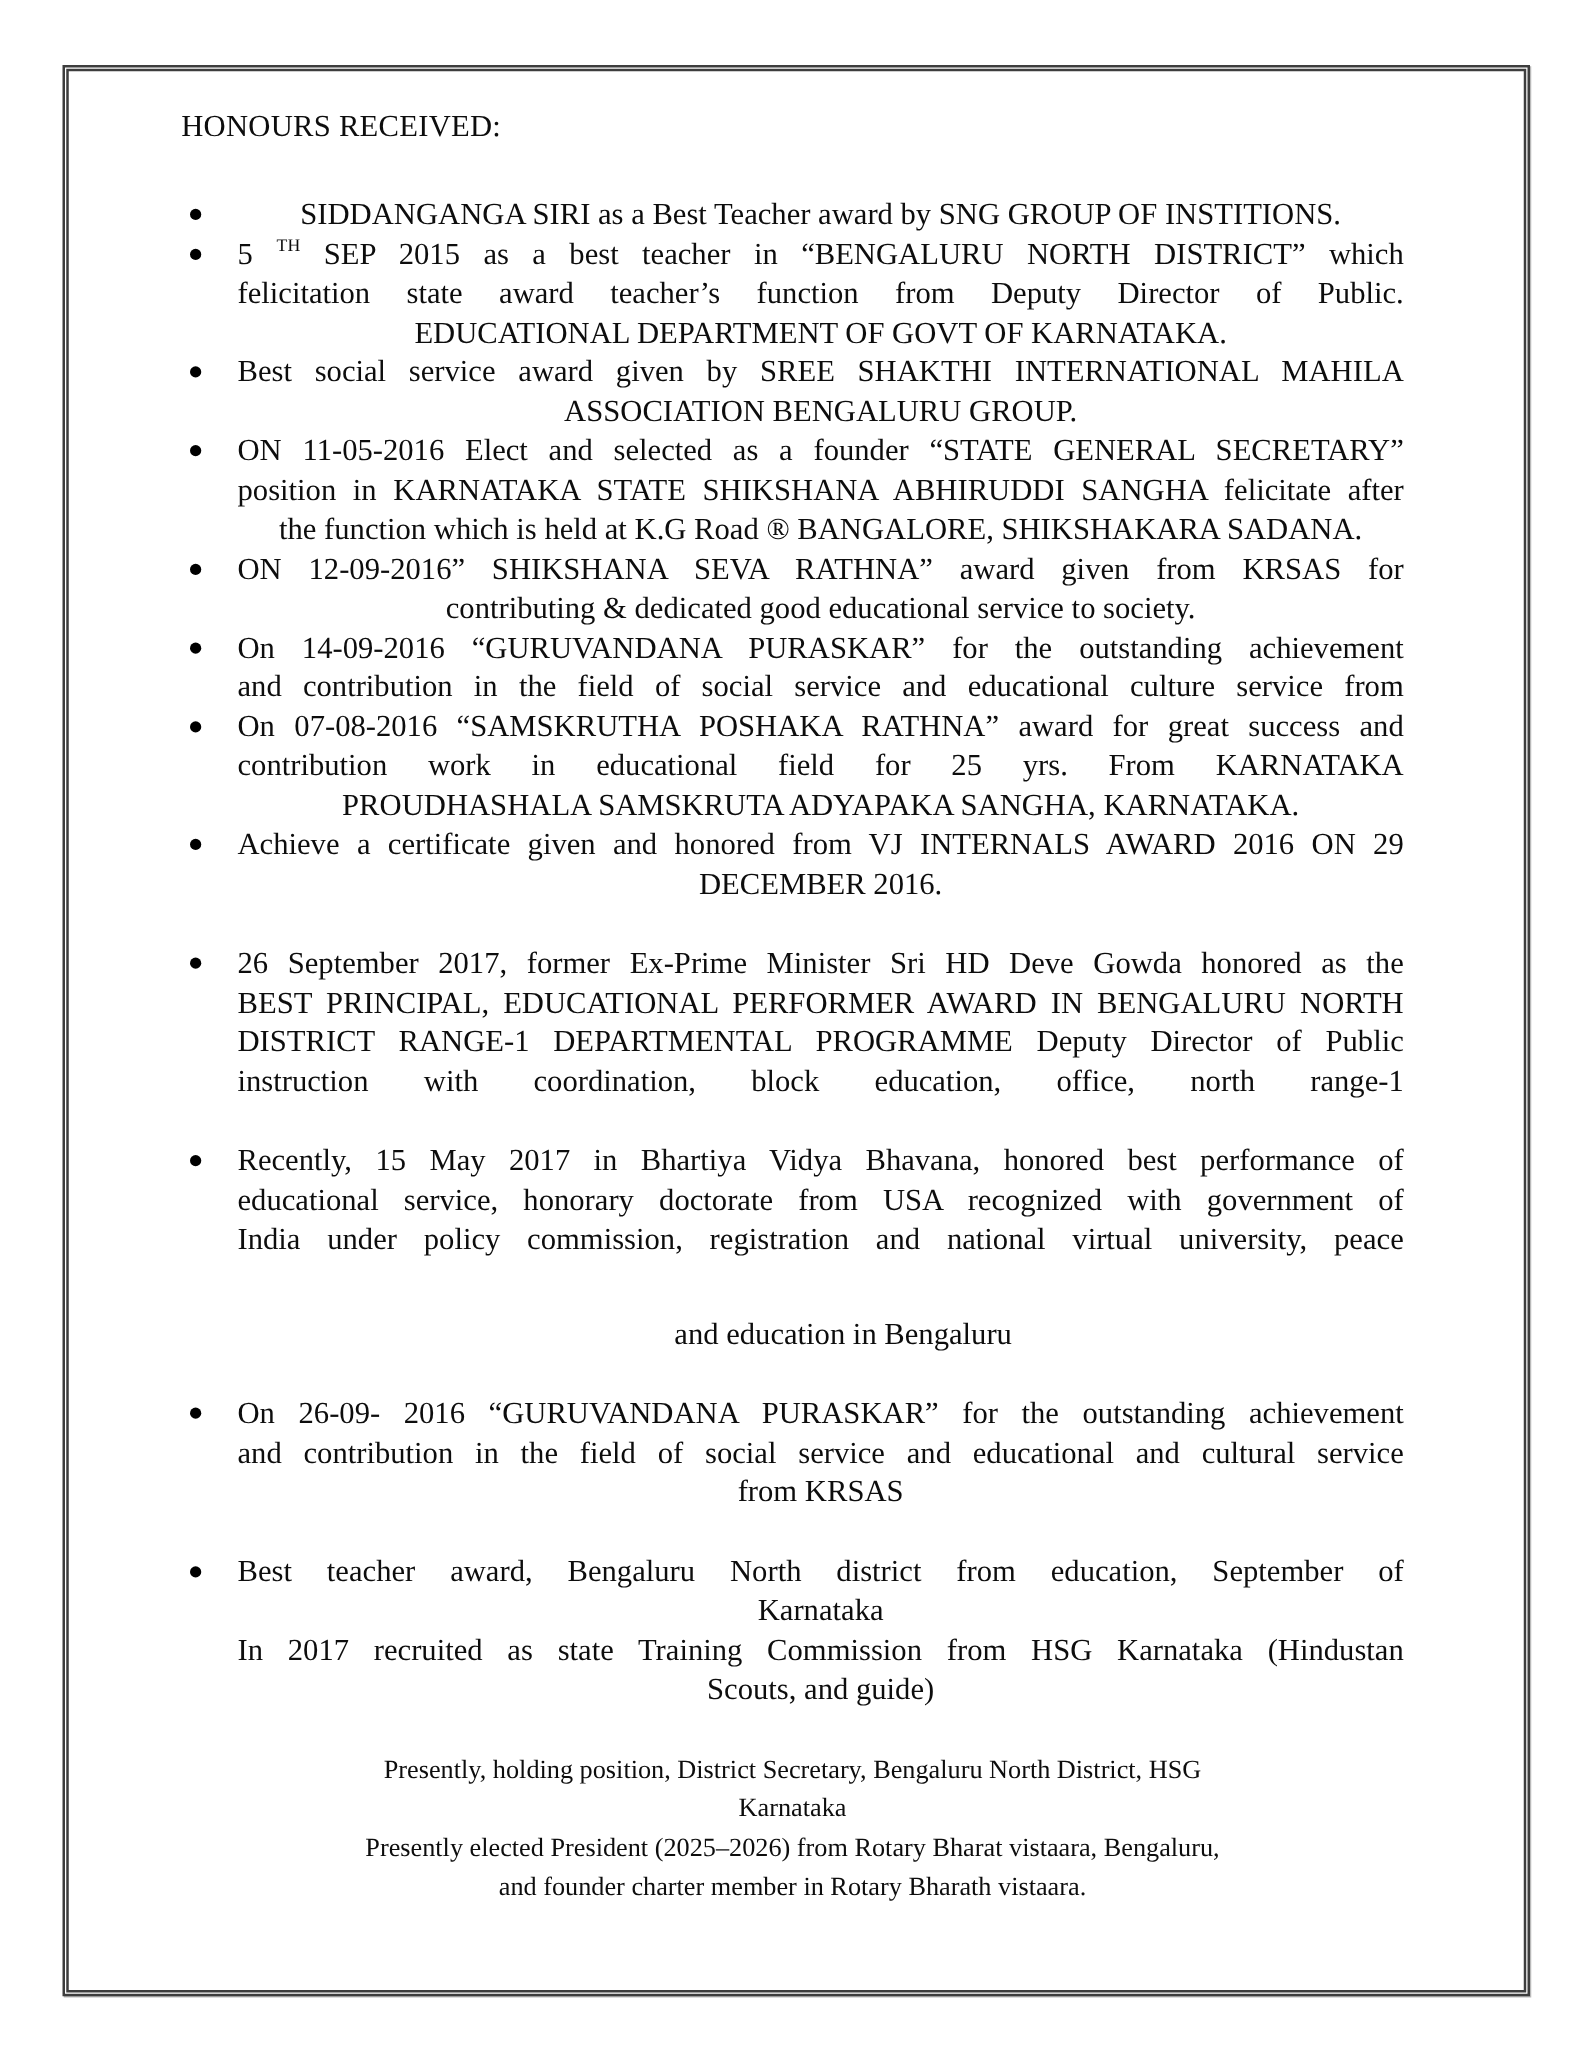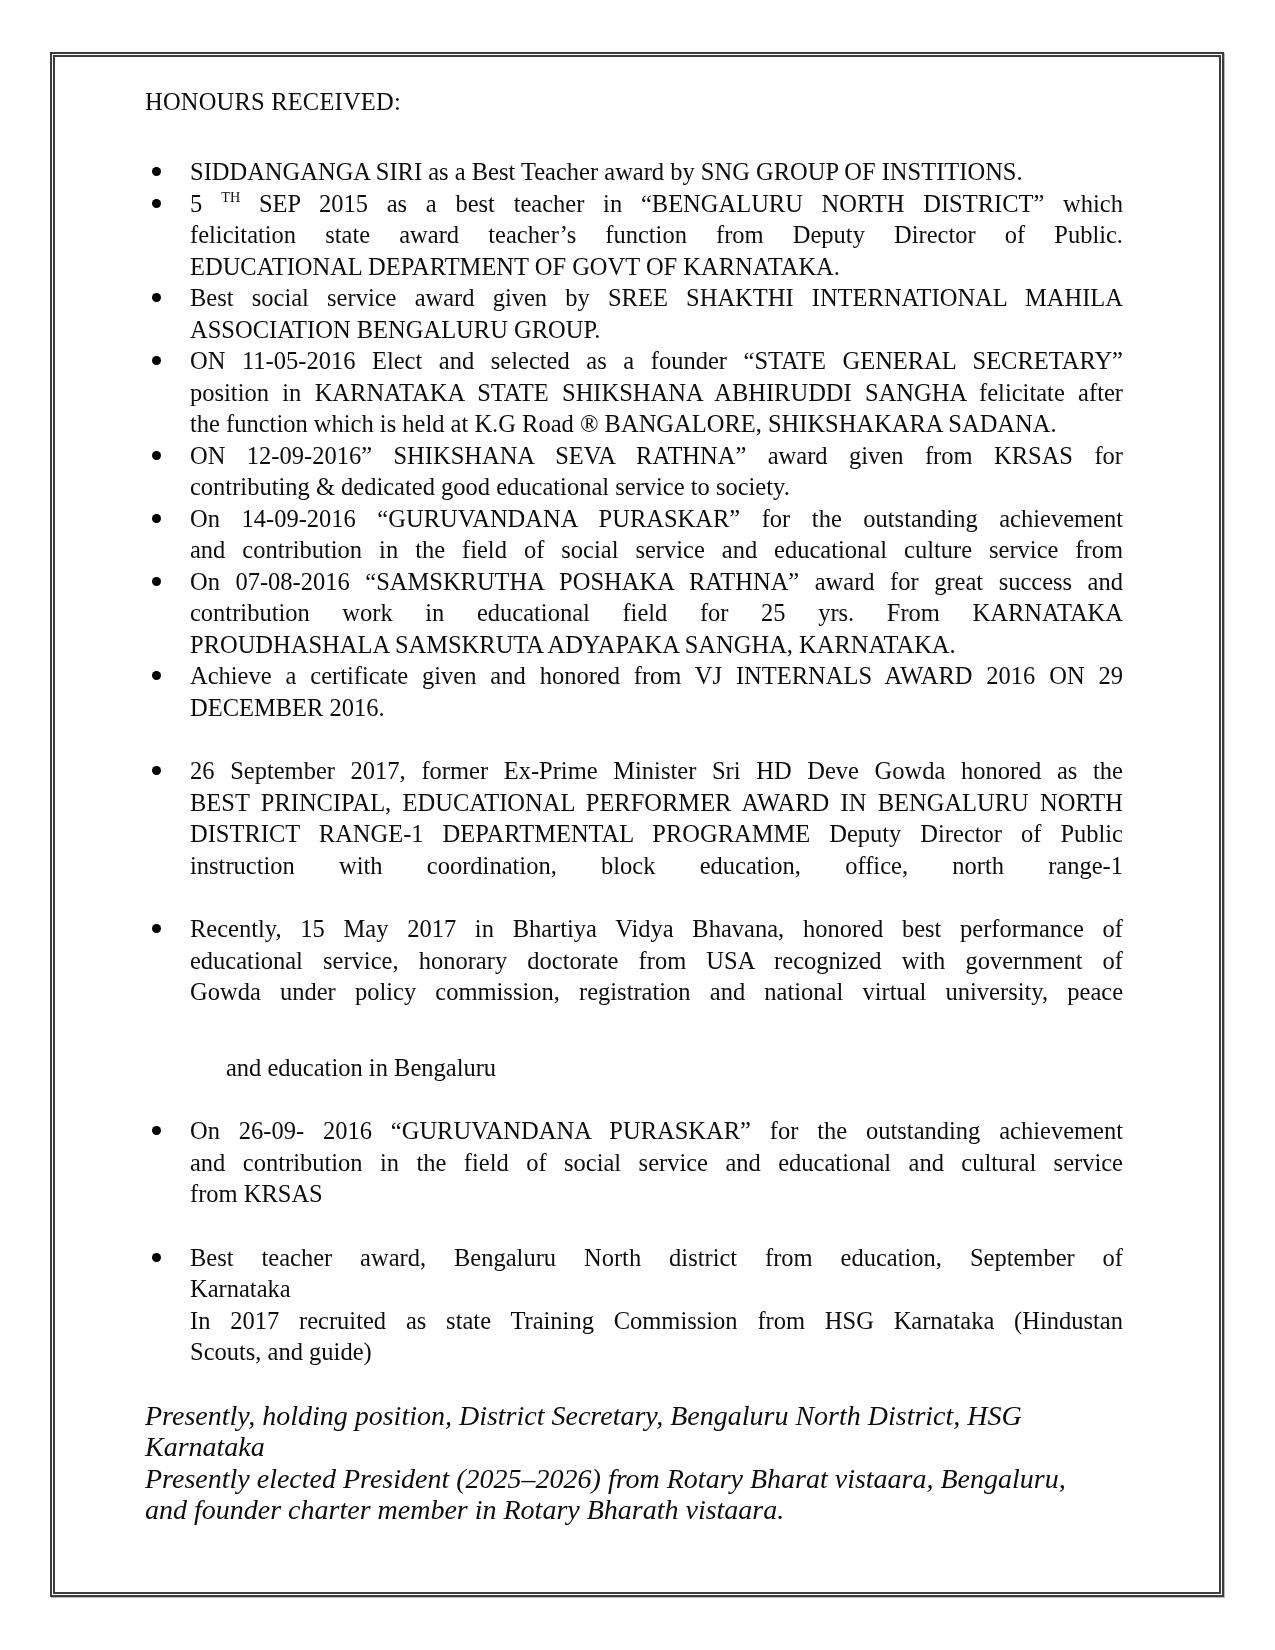--- a/index.html
+++ b/index.html
@@ -34,35 +34,35 @@
   .bullet-marker {
     position: absolute;
     left: 7px; top: 11px;
     width: 9px; height: 9px;
     border-radius: 50%;
     background: #000;
   }
   .line {
     font-size: 24.5px;
     line-height: 31.5px;
-    text-align: left;
+    text-align: center;
   }
   .line.j {
     text-align: justify;
     text-align-last: justify;
     text-justify: inter-word;
   }
   .line sup {
     font-size: 0.58em;
     vertical-align: super;
     line-height: 0;
     margin-left: 19px;
   }
   .closing { margin-top: 32px; }
-  .closing .line { font-size: 28px; line-height: 31.5px; font-style: italic; }
+  .closing .line { font-size: 21px; line-height: 31.5px; }
 </style>
 </head>
 <body>
 
 <div class="page-border"></div>
 
 <div class="content">
   <div class="doc-heading">HONOURS RECEIVED:</div>
 
   <div class="honours-list">
@@ -112,21 +112,21 @@
         <span class="bullet-marker"></span>
         <div class="line j">26 September 2017, former Ex-Prime Minister Sri HD Deve Gowda honored as the</div>
         <div class="line j">BEST PRINCIPAL, EDUCATIONAL PERFORMER AWARD IN BENGALURU NORTH</div>
         <div class="line j">DISTRICT RANGE-1 DEPARTMENTAL PROGRAMME Deputy Director of Public</div>
         <div class="line j">instruction with coordination, block education, office, north range-1</div>
       </div>
       <div class="bullet-item gap">
         <span class="bullet-marker"></span>
         <div class="line j">Recently, 15 May 2017 in Bhartiya Vidya Bhavana, honored best performance of</div>
         <div class="line j">educational service, honorary doctorate from USA recognized with government of</div>
-        <div class="line j">Gowda under policy commission, registration and national virtual university, peace</div>
+        <div class="line j">India under policy commission, registration and national virtual university, peace</div>
         <div class="line" style="padding-left: 36px; margin-top: 44px;">and education in Bengaluru</div>
       </div>
       <div class="bullet-item gap">
         <span class="bullet-marker"></span>
         <div class="line j">On 26-09- 2016 “GURUVANDANA PURASKAR” for the outstanding achievement</div>
         <div class="line j">and contribution in the field of social service and educational and cultural service</div>
         <div class="line">from KRSAS</div>
       </div>
       <div class="bullet-item gap">
         <span class="bullet-marker"></span>

